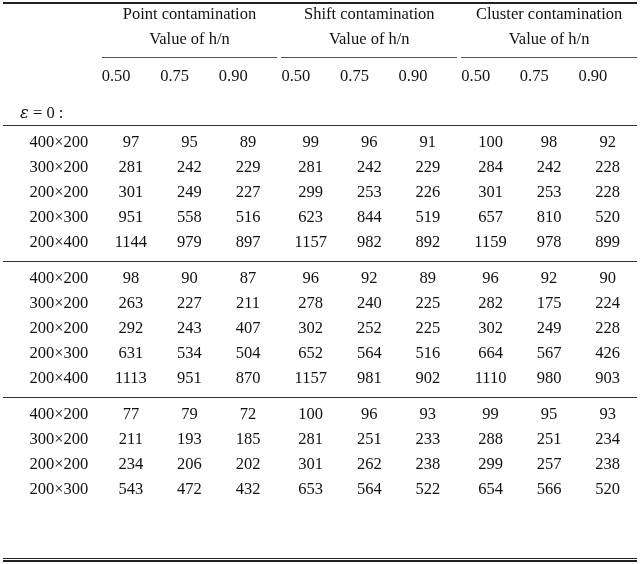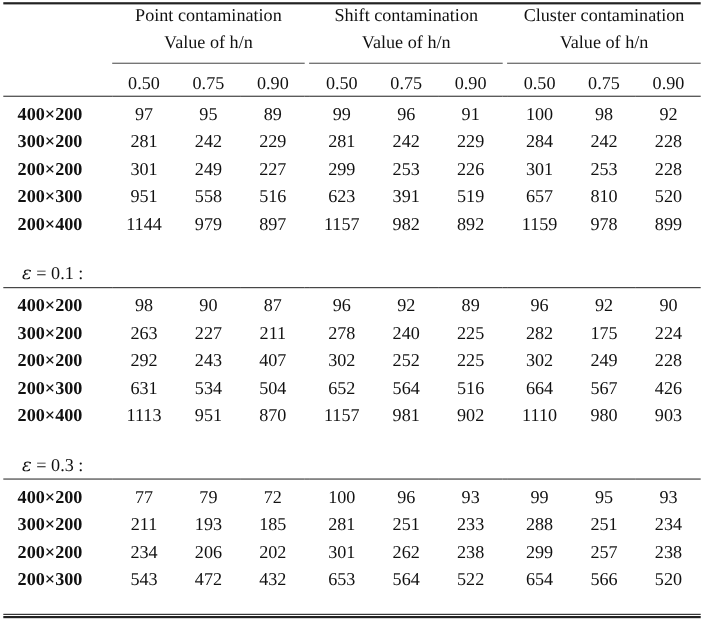--- a/index.html
+++ b/index.html
@@ -69,21 +69,20 @@
     padding: 0;
   }
   .grouprule .rule-inner {
     height: 1px;
     background: #555555;
     width: 100%;
     margin-top: 4px;
   }
 
   .subhead {
-    text-align: center;
     font-size: 16.5px;
     height: 26px;
     vertical-align: bottom;
     padding-bottom: 3px;
     white-space: nowrap;
   }
 
   
   .eps-row td {
     height: 34px;
@@ -105,25 +104,24 @@
   }
 
   
   .datarow td {
     font-size: 16.5px;
     height: 23px;
     vertical-align: bottom;
     padding-bottom: 2px;
   }
   .rowlabel {
-    text-align: left;
+    text-align: center;
     padding-left: 13px;
     white-space: nowrap;
     letter-spacing: 0px;
-    font-weight: bold;
   }
   .num {
     text-align: center;
     white-space: nowrap;
   }
 
   
   .heavyrule {
     position: absolute;
     left: 3px;
@@ -198,20 +196,23 @@
           <td class="subhead">0.90</td>
           <td class="subhead"></td>
           <td class="subhead">0.50</td>
           <td class="subhead">0.75</td>
           <td class="subhead">0.90</td>
           <td class="subhead"></td>
           <td class="subhead">0.50</td>
           <td class="subhead">0.75</td>
           <td class="subhead">0.90</td>
         </tr>
+        <tr class="eps-row">
+          <td class="eps-label" colspan="12"><span class="gk">ε</span><span> = 0 :</span></td>
+        </tr>
         <tr class="midrule">
           <td colspan="12"></td>
         </tr>
         <tr class="datarow">
           <td class="rowlabel">400×200</td>
           <td class="num">97</td>
           <td class="num">95</td>
           <td class="num">89</td>
           <td class="num"></td>
           <td class="num">99</td>
@@ -250,21 +251,21 @@
           <td class="num">253</td>
           <td class="num">228</td>
         </tr>
         <tr class="datarow">
           <td class="rowlabel">200×300</td>
           <td class="num">951</td>
           <td class="num">558</td>
           <td class="num">516</td>
           <td class="num"></td>
           <td class="num">623</td>
-          <td class="num">391</td>
+          <td class="num">844</td>
           <td class="num">519</td>
           <td class="num"></td>
           <td class="num">657</td>
           <td class="num">810</td>
           <td class="num">520</td>
         </tr>
         <tr class="datarow">
           <td class="rowlabel">200×400</td>
           <td class="num">1144</td>
           <td class="num">979</td>
@@ -274,23 +275,20 @@
           <td class="num">982</td>
           <td class="num">892</td>
           <td class="num"></td>
           <td class="num">1159</td>
           <td class="num">978</td>
           <td class="num">899</td>
         </tr>
         <tr class="spacer-row">
           <td colspan="12"></td>
         </tr>
-        <tr class="eps-row">
-          <td class="eps-label" colspan="12"><span class="gk">ε</span><span> = 0.1 :</span></td>
-        </tr>
         <tr class="midrule">
           <td colspan="12"></td>
         </tr>
         <tr class="datarow">
           <td class="rowlabel">400×200</td>
           <td class="num">98</td>
           <td class="num">90</td>
           <td class="num">87</td>
           <td class="num"></td>
           <td class="num">96</td>
@@ -353,23 +351,20 @@
           <td class="num">981</td>
           <td class="num">902</td>
           <td class="num"></td>
           <td class="num">1110</td>
           <td class="num">980</td>
           <td class="num">903</td>
         </tr>
         <tr class="spacer-row">
           <td colspan="12"></td>
         </tr>
-        <tr class="eps-row">
-          <td class="eps-label" colspan="12"><span class="gk">ε</span><span> = 0.3 :</span></td>
-        </tr>
         <tr class="midrule">
           <td colspan="12"></td>
         </tr>
         <tr class="datarow">
           <td class="rowlabel">400×200</td>
           <td class="num">77</td>
           <td class="num">79</td>
           <td class="num">72</td>
           <td class="num"></td>
           <td class="num">100</td>

